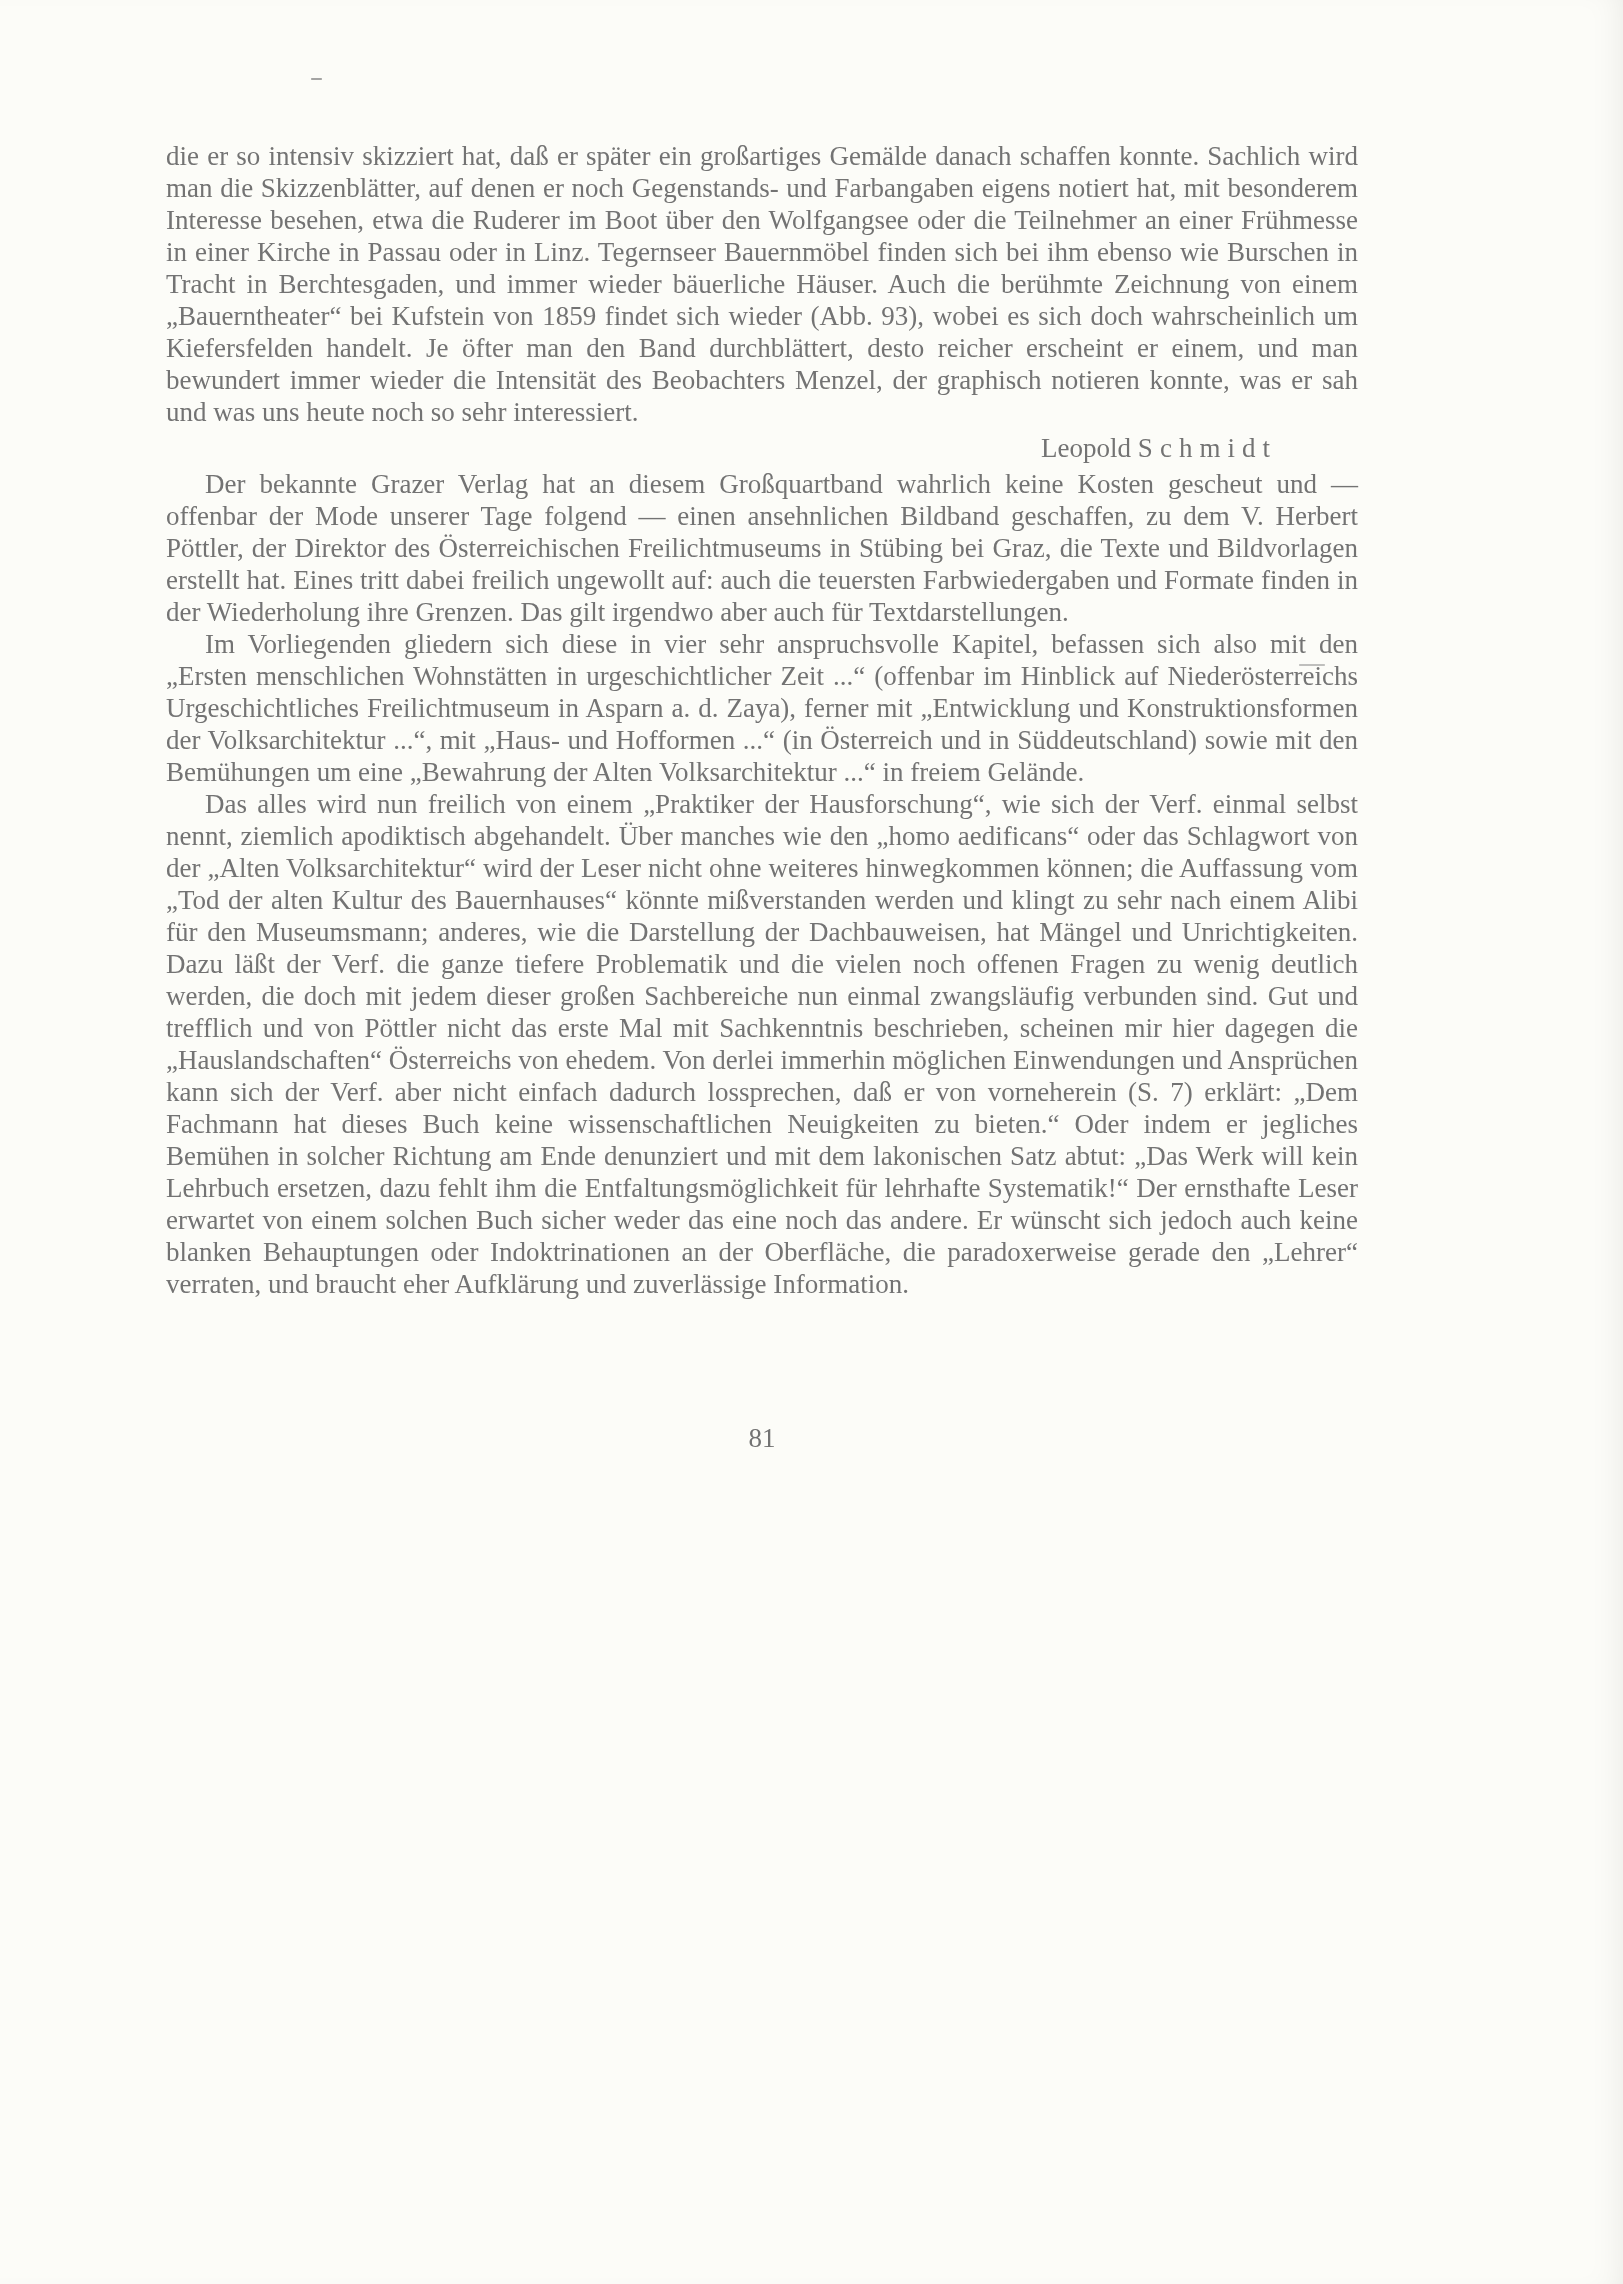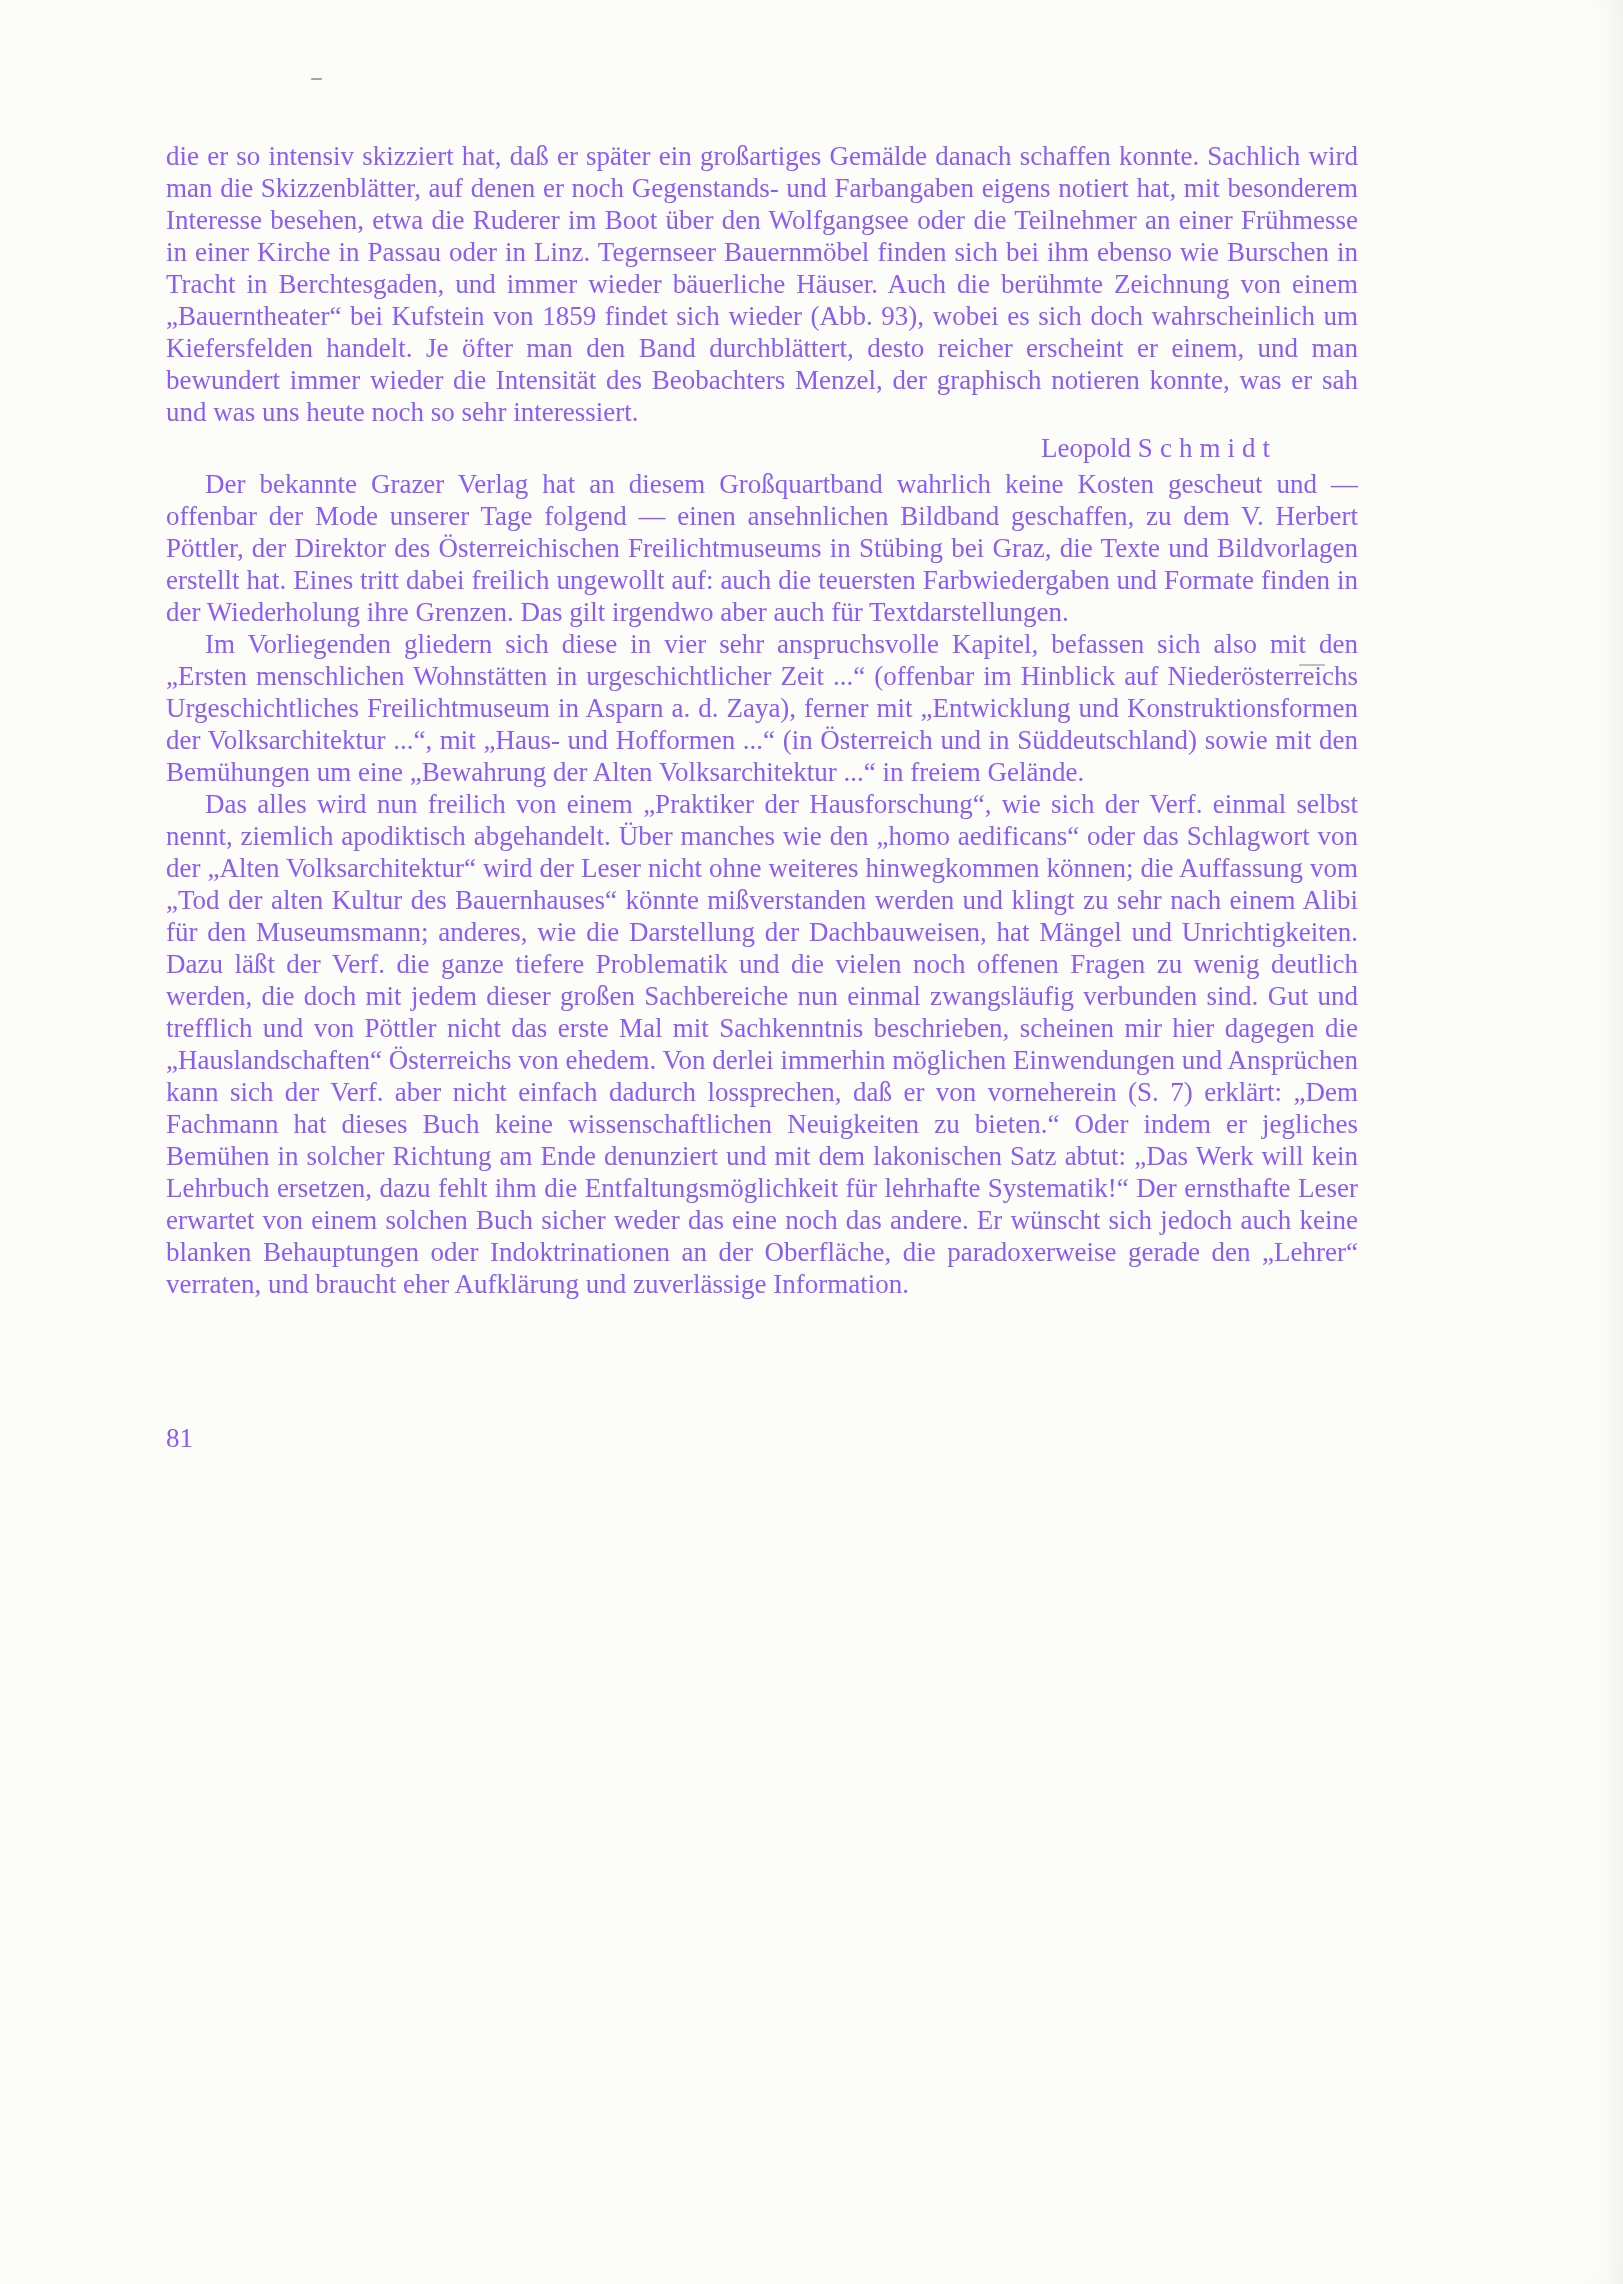--- a/index.html
+++ b/index.html
@@ -8,21 +8,21 @@
     background: #fcfcf8;
   }
   .sheet {
     position: relative;
     width: 1624px;
     height: 2284px;
     background: #fcfcf8;
     overflow: hidden;
     box-shadow: inset -23px 0 37px -26px rgba(0,0,0,0.10);
     font-family: "Liberation Serif", "DejaVu Serif", serif;
-    color: #8b5cf6;
+    color: #737373;
   }
   .content {
     position: absolute;
     left: 166px;
     top: 140px;
     width: 1192px;
     font-size: 27px;
     line-height: 32px;
     text-align: justify;
   }
@@ -44,21 +44,21 @@
   .review-heading {
     margin: 37px 0 16px 0;
     padding-left: 75px;
     text-indent: -75px;
   }
   .review-author {
     font-weight: bold;
   }
   .page-number {
     margin-top: 122px;
-    text-align: left;
+    text-align: center;
     font-size: 27px;
   }
   .artifact-dash-top {
     position: absolute;
     left: 311px;
     top: 78px;
     width: 11.4px;
     height: 2.4px;
     background: #8d8d8d;
     border-radius: 0.8px;

